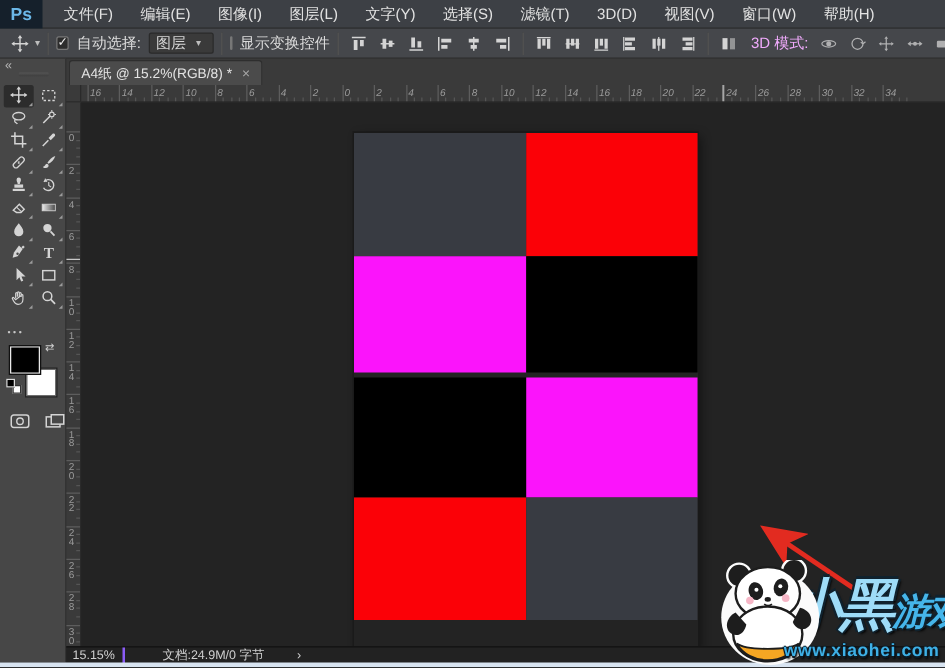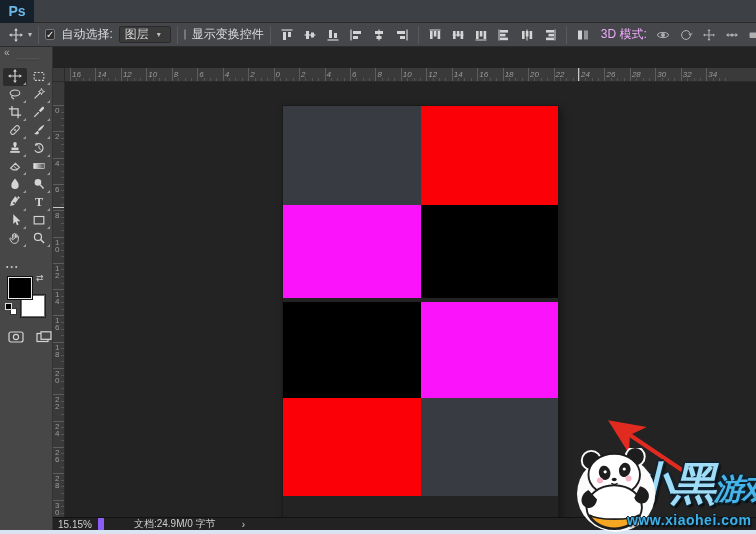--- a/index.html
+++ b/index.html
@@ -92,21 +92,21 @@
     background:#232323; overflow:hidden; }
   .doc-canvas { position:absolute; left:218px; top:24px; width:275px; height:414px; }
   .canvas-cell { position:absolute; }
   .doc-shadow { position:absolute; left:218px; top:24px; width:275px; height:414px;
     box-shadow:0 0 0 1px #1a1a1a, 3px 3px 8px rgba(0,0,0,.45); pointer-events:none; }
   .arrow-layer { position:absolute; left:0; top:0; width:691px; height:435px; pointer-events:none; }
 
   
   .statusbar { position:absolute; left:53px; top:517px; width:703px; height:13px;
     background:#222; border-top:1px solid #111; display:flex; align-items:center; font-size:10px; color:#cfcfcf; }
-  .zoom-field { padding:0 6px 0 5px; border-right:6px solid #8b5cf6; height:13px; display:flex; align-items:center; min-width:42px; }
+  .zoom-field { padding:0 6px 0 5px; border-right:2px solid #8b5cf6; height:13px; display:flex; align-items:center; min-width:42px; }
   .doc-info { margin-left:30px; }
   .status-chev { margin-left:26px; font-size:10px; color:#cfcfcf; }
   .bottom-edge { position:absolute; left:0; top:530px; width:756px; height:4px; background:#d8e4f1; }
 
   
   .watermark { position:absolute; left:572px; top:446px; width:184px; height:88px; z-index:9; }
   .wm-title { position:absolute; left:56px; top:8px; white-space:nowrap; font-weight:bold;
     font-style:italic; letter-spacing:-2px; }
   .wm-title .main { font-size:45px; color:#9edcf8;
     text-shadow:-2px 0 0 #10222e, 2px 0 0 #10222e, 0 -2px 0 #10222e, 0 2px 0 #10222e, 2px 2px 2px #000; }
@@ -117,20 +117,33 @@
     text-shadow:-1px 0 0 #0d1c26, 1px 0 0 #0d1c26, 0 -1px 0 #0d1c26, 0 1px 0 #0d1c26, 1px 2px 2px #000; }
   .wm-panda { position:absolute; left:4px; top:2px; }
 </style>
 </head>
 <body>
 
 <div id="app">
 
   <div class="menubar">
     <div class="ps-logo">Ps</div>
+    <div class="menu-items">
+        <span class="menu-item">文件(F)</span>
+        <span class="menu-item">编辑(E)</span>
+        <span class="menu-item">图像(I)</span>
+        <span class="menu-item">图层(L)</span>
+        <span class="menu-item">文字(Y)</span>
+        <span class="menu-item">选择(S)</span>
+        <span class="menu-item">滤镜(T)</span>
+        <span class="menu-item">3D(D)</span>
+        <span class="menu-item">视图(V)</span>
+        <span class="menu-item">窗口(W)</span>
+        <span class="menu-item">帮助(H)</span>
+      </div>
   </div>
 
   <div class="optionsbar">
     <div class="opt-toolpreset">
       <span class="icon-btn" id="opt-move-icon">
           <svg width="14" height="14" viewBox="0 0 16 16" xmlns="http://www.w3.org/2000/svg">
             <path d="M8 2.5v11M2.5 8h11" stroke="#d4d4d4" stroke-width="1.3"></path>
             <path d="M8 0l2.1 3H5.9zM8 16l2.1-3H5.9zM0 8l3-2.1v4.2zM16 8l-3-2.1v4.2z" fill="#d4d4d4"></path>
           </svg>
         </span>
@@ -280,20 +293,26 @@
         </span>
         <span class="icon-btn">
           <svg width="14" height="14" viewBox="0 0 14 14" xmlns="http://www.w3.org/2000/svg">
             <rect x="1.5" y="4.5" width="7.5" height="5.5" rx="1" fill="#d4d4d4"></rect>
             <path d="M9.5 7.2l3.5-2.4v5z" fill="#d4d4d4"></path>
           </svg>
         </span>
       </div>
   </div>
 
+  <div class="tabbar">
+    <div class="doc-tab">
+      <span class="title">A4纸 @ 15.2%(RGB/8) *</span>
+      <span class="close">×</span>
+    </div>
+  </div>
 
   <div class="toolpanel">
     <div class="collapse">«</div>
     <div class="grip"></div>
     <div class="tools" id="tools-grid">
         <div class="tool-cell active">
           <span><svg width="14" height="14" viewBox="0 0 16 16" xmlns="http://www.w3.org/2000/svg">
               <path d="M8 2.5v11M2.5 8h11" stroke="#d4d4d4" stroke-width="1.3"></path>
               <path d="M8 0l2.1 3H5.9zM8 16l2.1-3H5.9zM0 8l3-2.1v4.2zM16 8l-3-2.1v4.2z" fill="#d4d4d4"></path>
             </svg></span>

